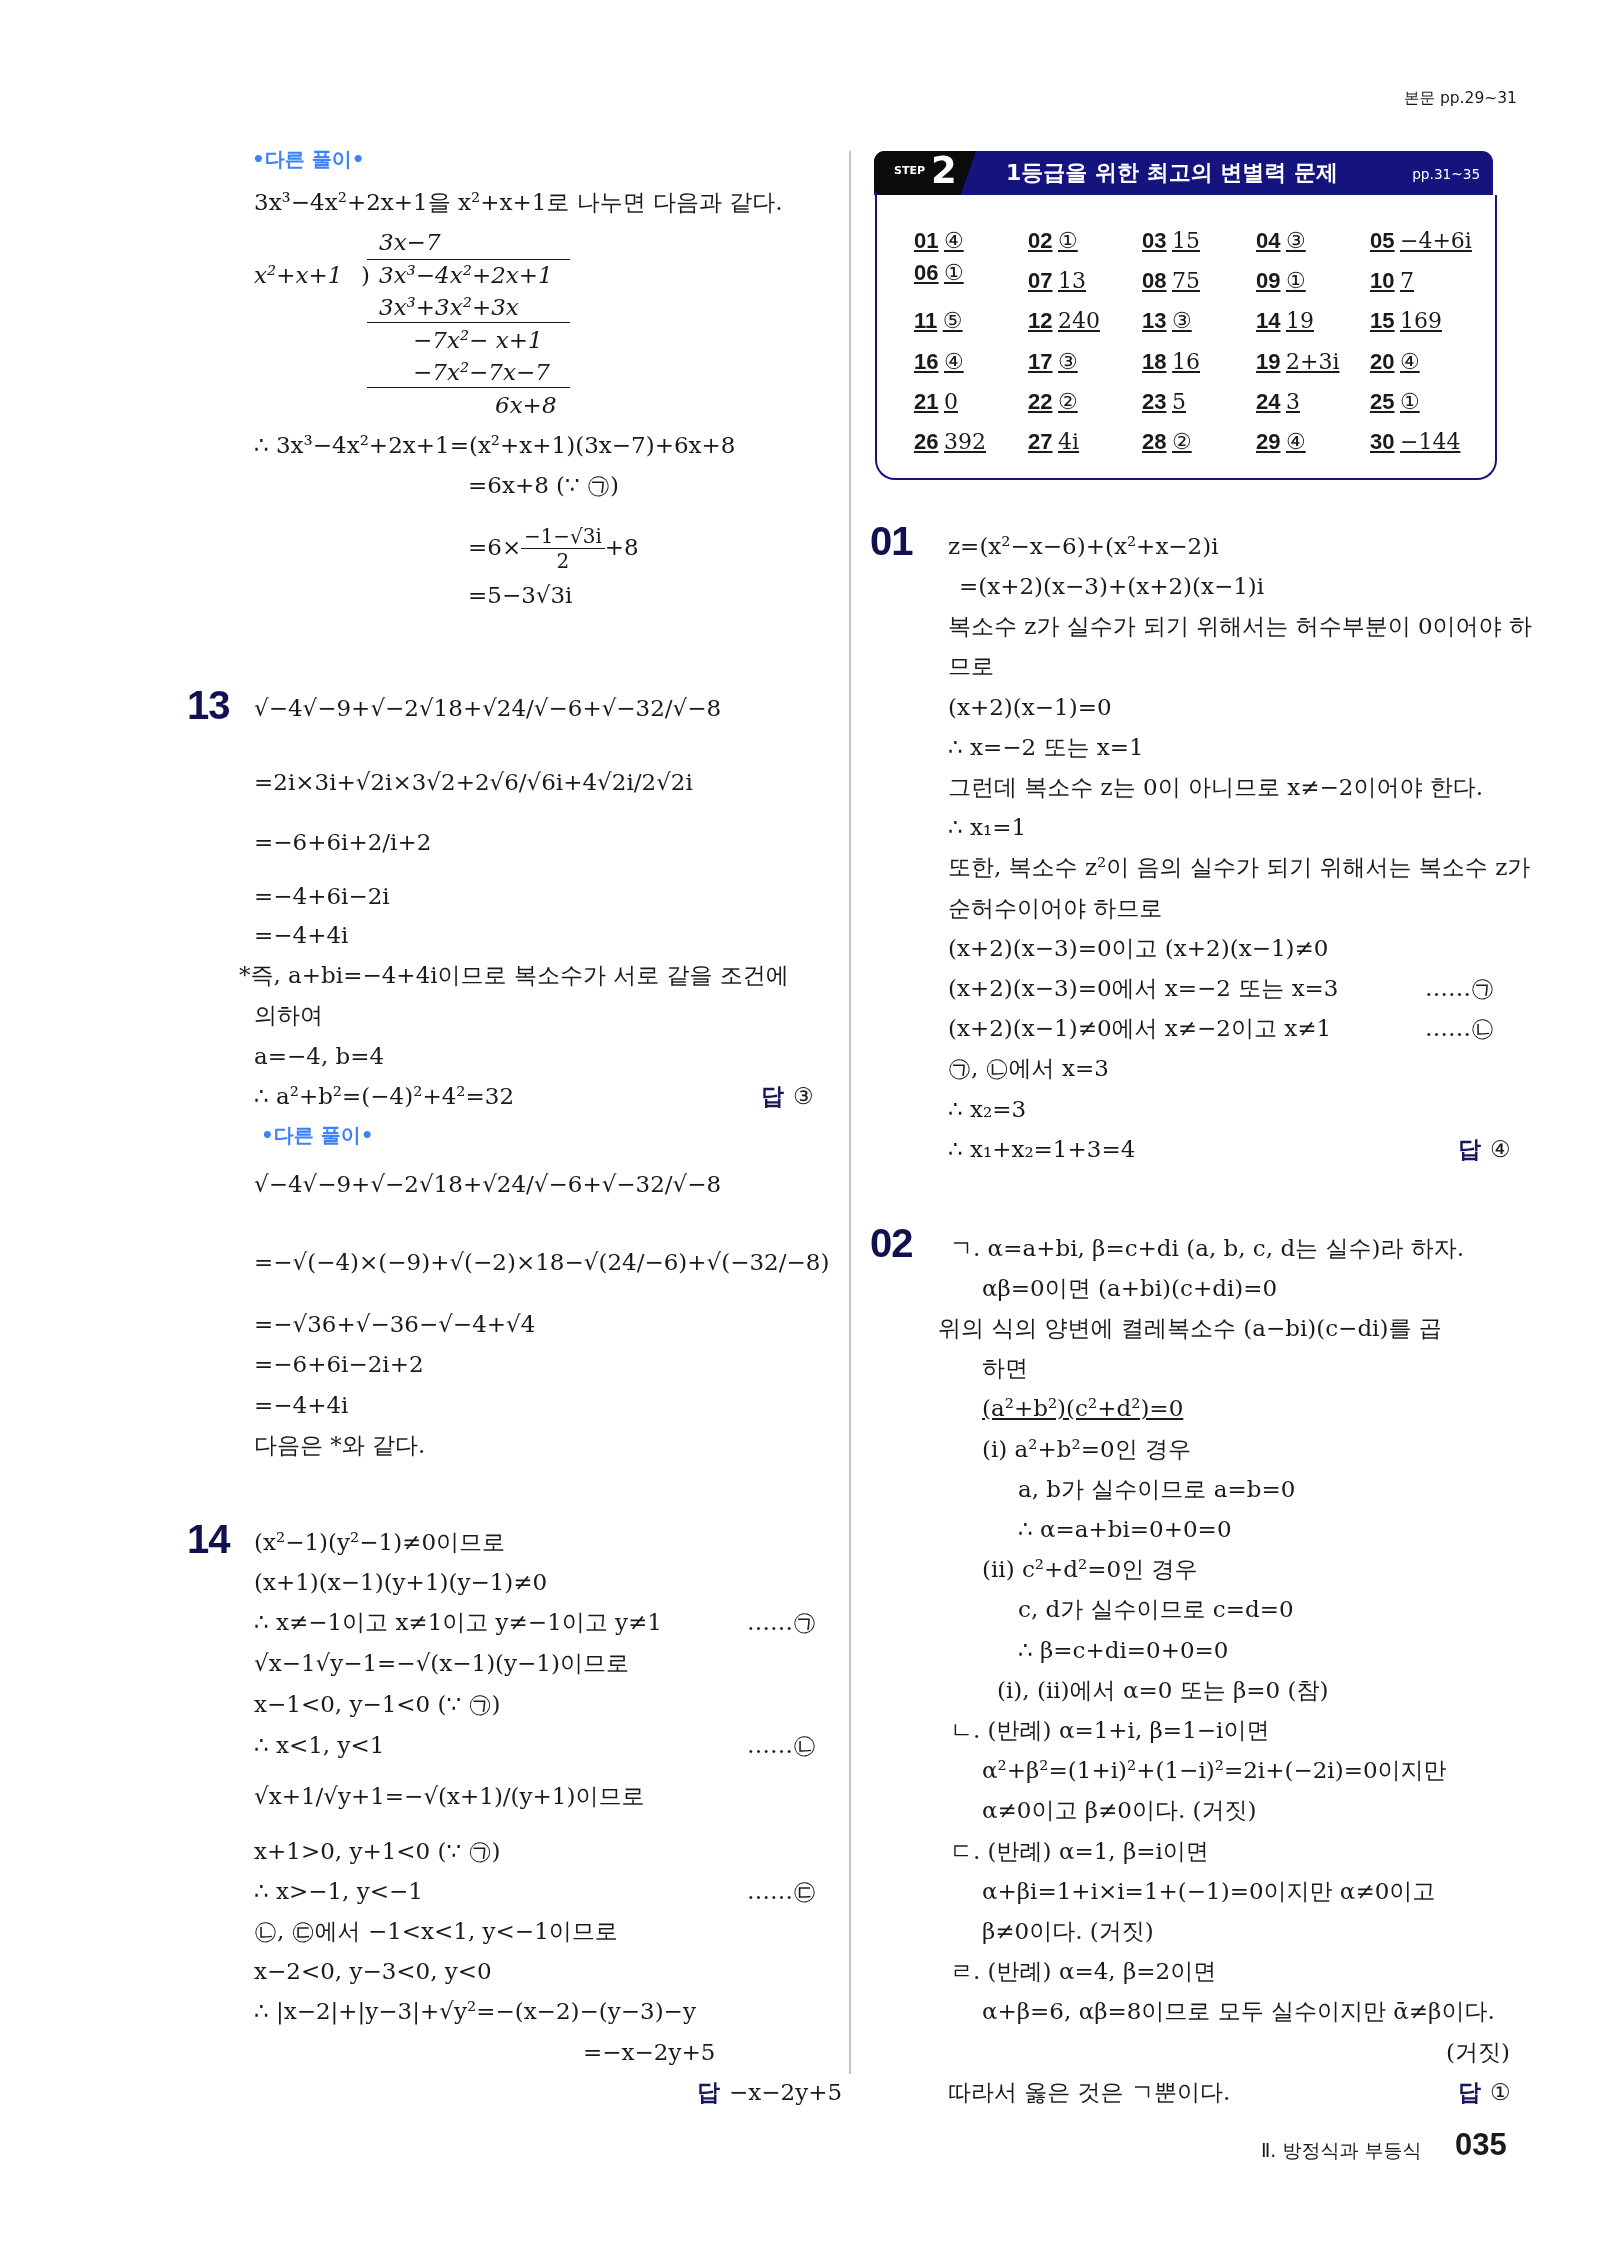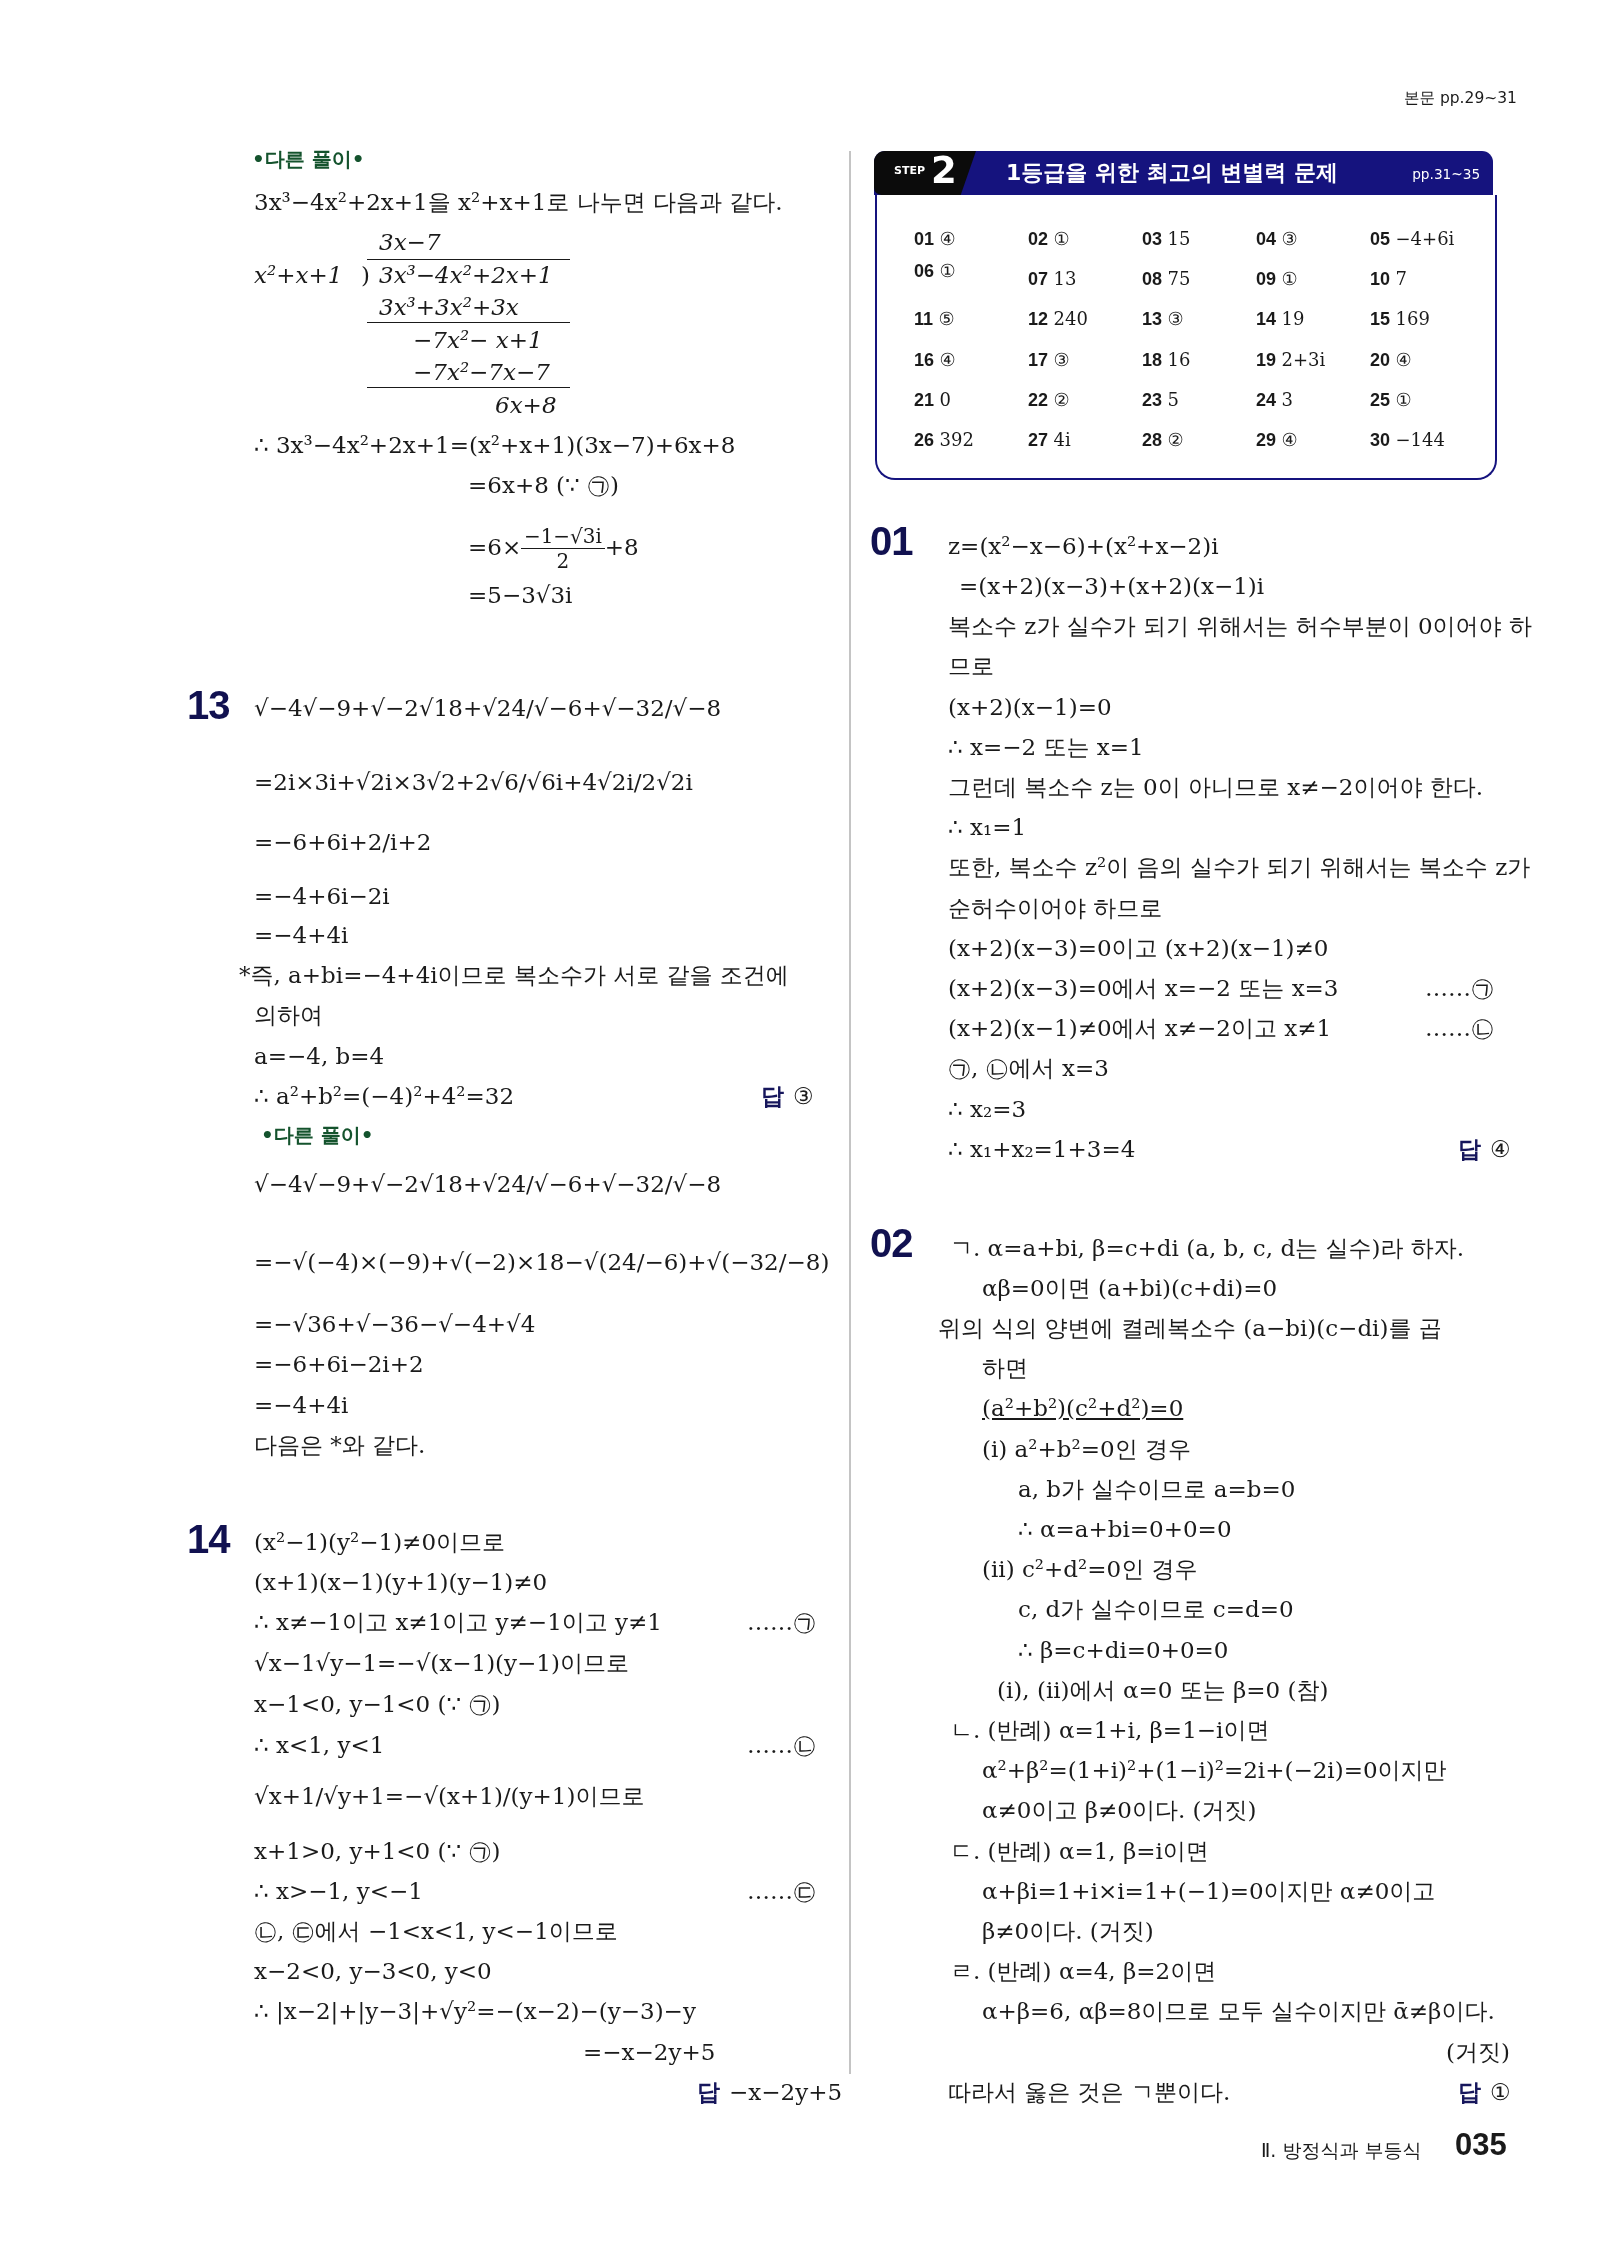--- a/index.html
+++ b/index.html
@@ -5,21 +5,21 @@
   html, body { margin:0; padding:0; background:#ffffff; }
   body { width:1624px; height:2266px; position:relative; overflow:hidden;
          font-family:"DejaVu Serif","Liberation Serif",serif; color:#1a1a1a; }
   .sans { font-family:"DejaVu Sans","Liberation Sans",sans-serif; }
   .abs { position:absolute; }
   .line { position:absolute; font-size:23px; line-height:29px; white-space:nowrap; }
   .ital { font-style:italic; }
   .probnum { position:absolute; font-family:"Liberation Sans","DejaVu Sans",sans-serif;
              font-weight:bold; font-size:40px; color:#111150; letter-spacing:-0.9px; }
   .alt-title { position:absolute; font-family:"DejaVu Sans",sans-serif; font-weight:bold;
-               font-size:20px; color:#14532d; }
+               font-size:20px; color:#3b82f6; }
   .ans-label { font-family:"DejaVu Sans",sans-serif; font-weight:bold; color:#16165c; margin-right:9.1px; }
   .divider { position:absolute; left:849px; top:151px; width:1.8px; height:1923px; background:#c4c4c4; }
   .mark { position:absolute; font-size:23px; line-height:29px; }
   
   .step-header { position:absolute; left:874px; top:151px; width:619px; height:44px;
                  background:#15137e; border-radius:11px 11px 0 0; }
   .step-tag { position:absolute; left:0; top:0; width:102px; height:44px; background:#0b0b0b;
               border-radius:11px 0 0 7.3px; clip-path:polygon(0 0,100% 0,85% 100%,0 100%); }
   .step-word { position:absolute; left:20px; top:12.8px; font-family:"DejaVu Sans",sans-serif;
                font-weight:bold; font-size:11px; color:#fff; }
@@ -27,21 +27,21 @@
               font-weight:bold; font-size:37px; color:#fff; }
   .step-title { position:absolute; left:132px; top:7.3px; font-family:"DejaVu Sans",sans-serif;
                 font-weight:bold; font-size:22px; color:#fff; }
   .step-pages { position:absolute; right:12.8px; top:14.6px; font-family:"DejaVu Sans",sans-serif;
                 font-size:13.7px; color:#fff; }
   .step-body { position:absolute; left:875px; top:195px; width:618px; height:283px;
                border:2.7px solid #15137e; border-top:none; border-radius:0 0 20px 20px;
                border-left-width:2.7px; }
   .step-body:before { content:""; position:absolute; left:-2.7px; top:-1.8px; width:24px; height:24px;
                border-left:2.7px solid #15137e; border-top:2.7px solid #15137e; border-radius:20px 0 0 0; display:none; }
-  .grid-cell { position:absolute; font-size:18px; white-space:nowrap; }
+  .grid-cell { position:absolute; font-size:22px; white-space:nowrap;text-decoration:underline; }
   .grid-cell .num { font-family:"Liberation Sans","DejaVu Sans",sans-serif; font-weight:bold; margin-right:5.5px; }
   .frac { display:inline-block; vertical-align:middle; text-align:center; font-size:20px; line-height:24px; }
   .frac .top { display:block; border-bottom:1.4px solid #1a1a1a; padding:0 2.7px; }
   .frac .bot { display:block; padding:0 2.7px; }
   .footer-chap { position:absolute; left:1261px; top:2138px; font-family:"DejaVu Sans",sans-serif; font-size:19px; }
   .footer-page { position:absolute; left:1455px; top:2127px; font-family:"Liberation Sans",sans-serif;
                  font-weight:bold; font-size:31px; }
   .hr { position:absolute; height:1.4px; background:#1a1a1a; }
 </style>
 </head>

